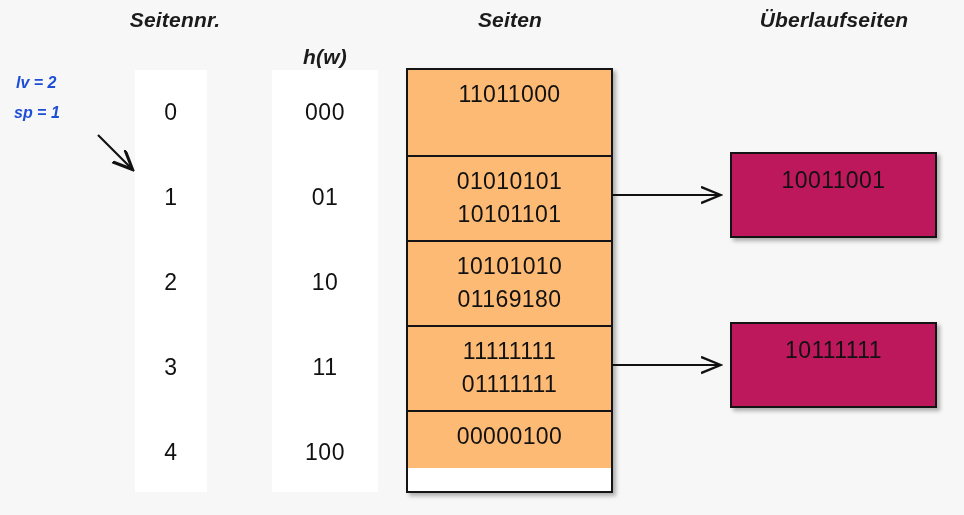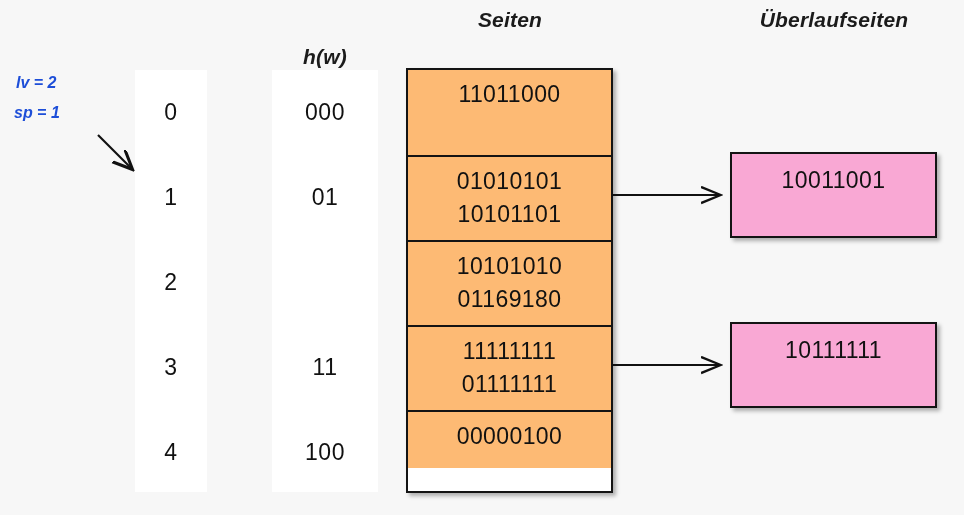--- a/index.html
+++ b/index.html
@@ -112,21 +112,21 @@
     letter-spacing: 0.4px;
   }
 
   
   .ovf {
     position: absolute;
     width: 207px;
     height: 86px;
     border: 2.5px solid #141414;
     box-sizing: border-box;
-    background: #f9a8d4;
+    background: #be185d;
     box-shadow: 3px 3px 4px rgba(0,0,0,0.30);
     display: flex;
     justify-content: center;
     padding-top: 10px;
   }
   #ovf-0 { left: 730px; top: 152px; }
   #ovf-1 { left: 730px; top: 322px; }
 
   
   .connector {
@@ -136,20 +136,21 @@
     height: 20px;
   }
   #conn-0 { top: 185px; }
   #conn-1 { top: 355px; }
 </style>
 </head>
 <body>
 
 <div id="stage">
 
+  <div class="col-header" id="hdr-seitennr">Seitennr.</div>
   <div class="col-header" id="hdr-hw">h(w)</div>
   <div class="col-header" id="hdr-seiten">Seiten</div>
   <div class="col-header" id="hdr-overflow">Überlaufseiten</div>
 
   <div class="annot" id="annot-lv">lv = 2</div>
   <div class="annot" id="annot-sp">sp = 1</div>
 
   <svg id="annot-arrow" viewBox="0 0 60 60">
     <defs>
       <marker id="ah-diag" markerWidth="10" markerHeight="10" refX="8" refY="4" orient="auto" markerUnits="strokeWidth">
@@ -163,20 +164,21 @@
     <div class="strip-cell" style="top:0px">0</div>
     <div class="strip-cell" style="top:85px">1</div>
     <div class="strip-cell" style="top:170px">2</div>
     <div class="strip-cell" style="top:255px">3</div>
     <div class="strip-cell" style="top:340px">4</div>
   </div>
 
   <div class="strip" id="strip-hw">
     <div class="strip-cell" style="top:0px">000</div>
     <div class="strip-cell" style="top:85px">01</div>
+    <div class="strip-cell" style="top:170px">10</div>
     <div class="strip-cell" style="top:255px">11</div>
     <div class="strip-cell" style="top:340px">100</div>
   </div>
 
   <div id="pages">
 
     <div class="page-row" style="top:0px;height:85px">
       <span class="rec">11011000</span>
     </div>
 

